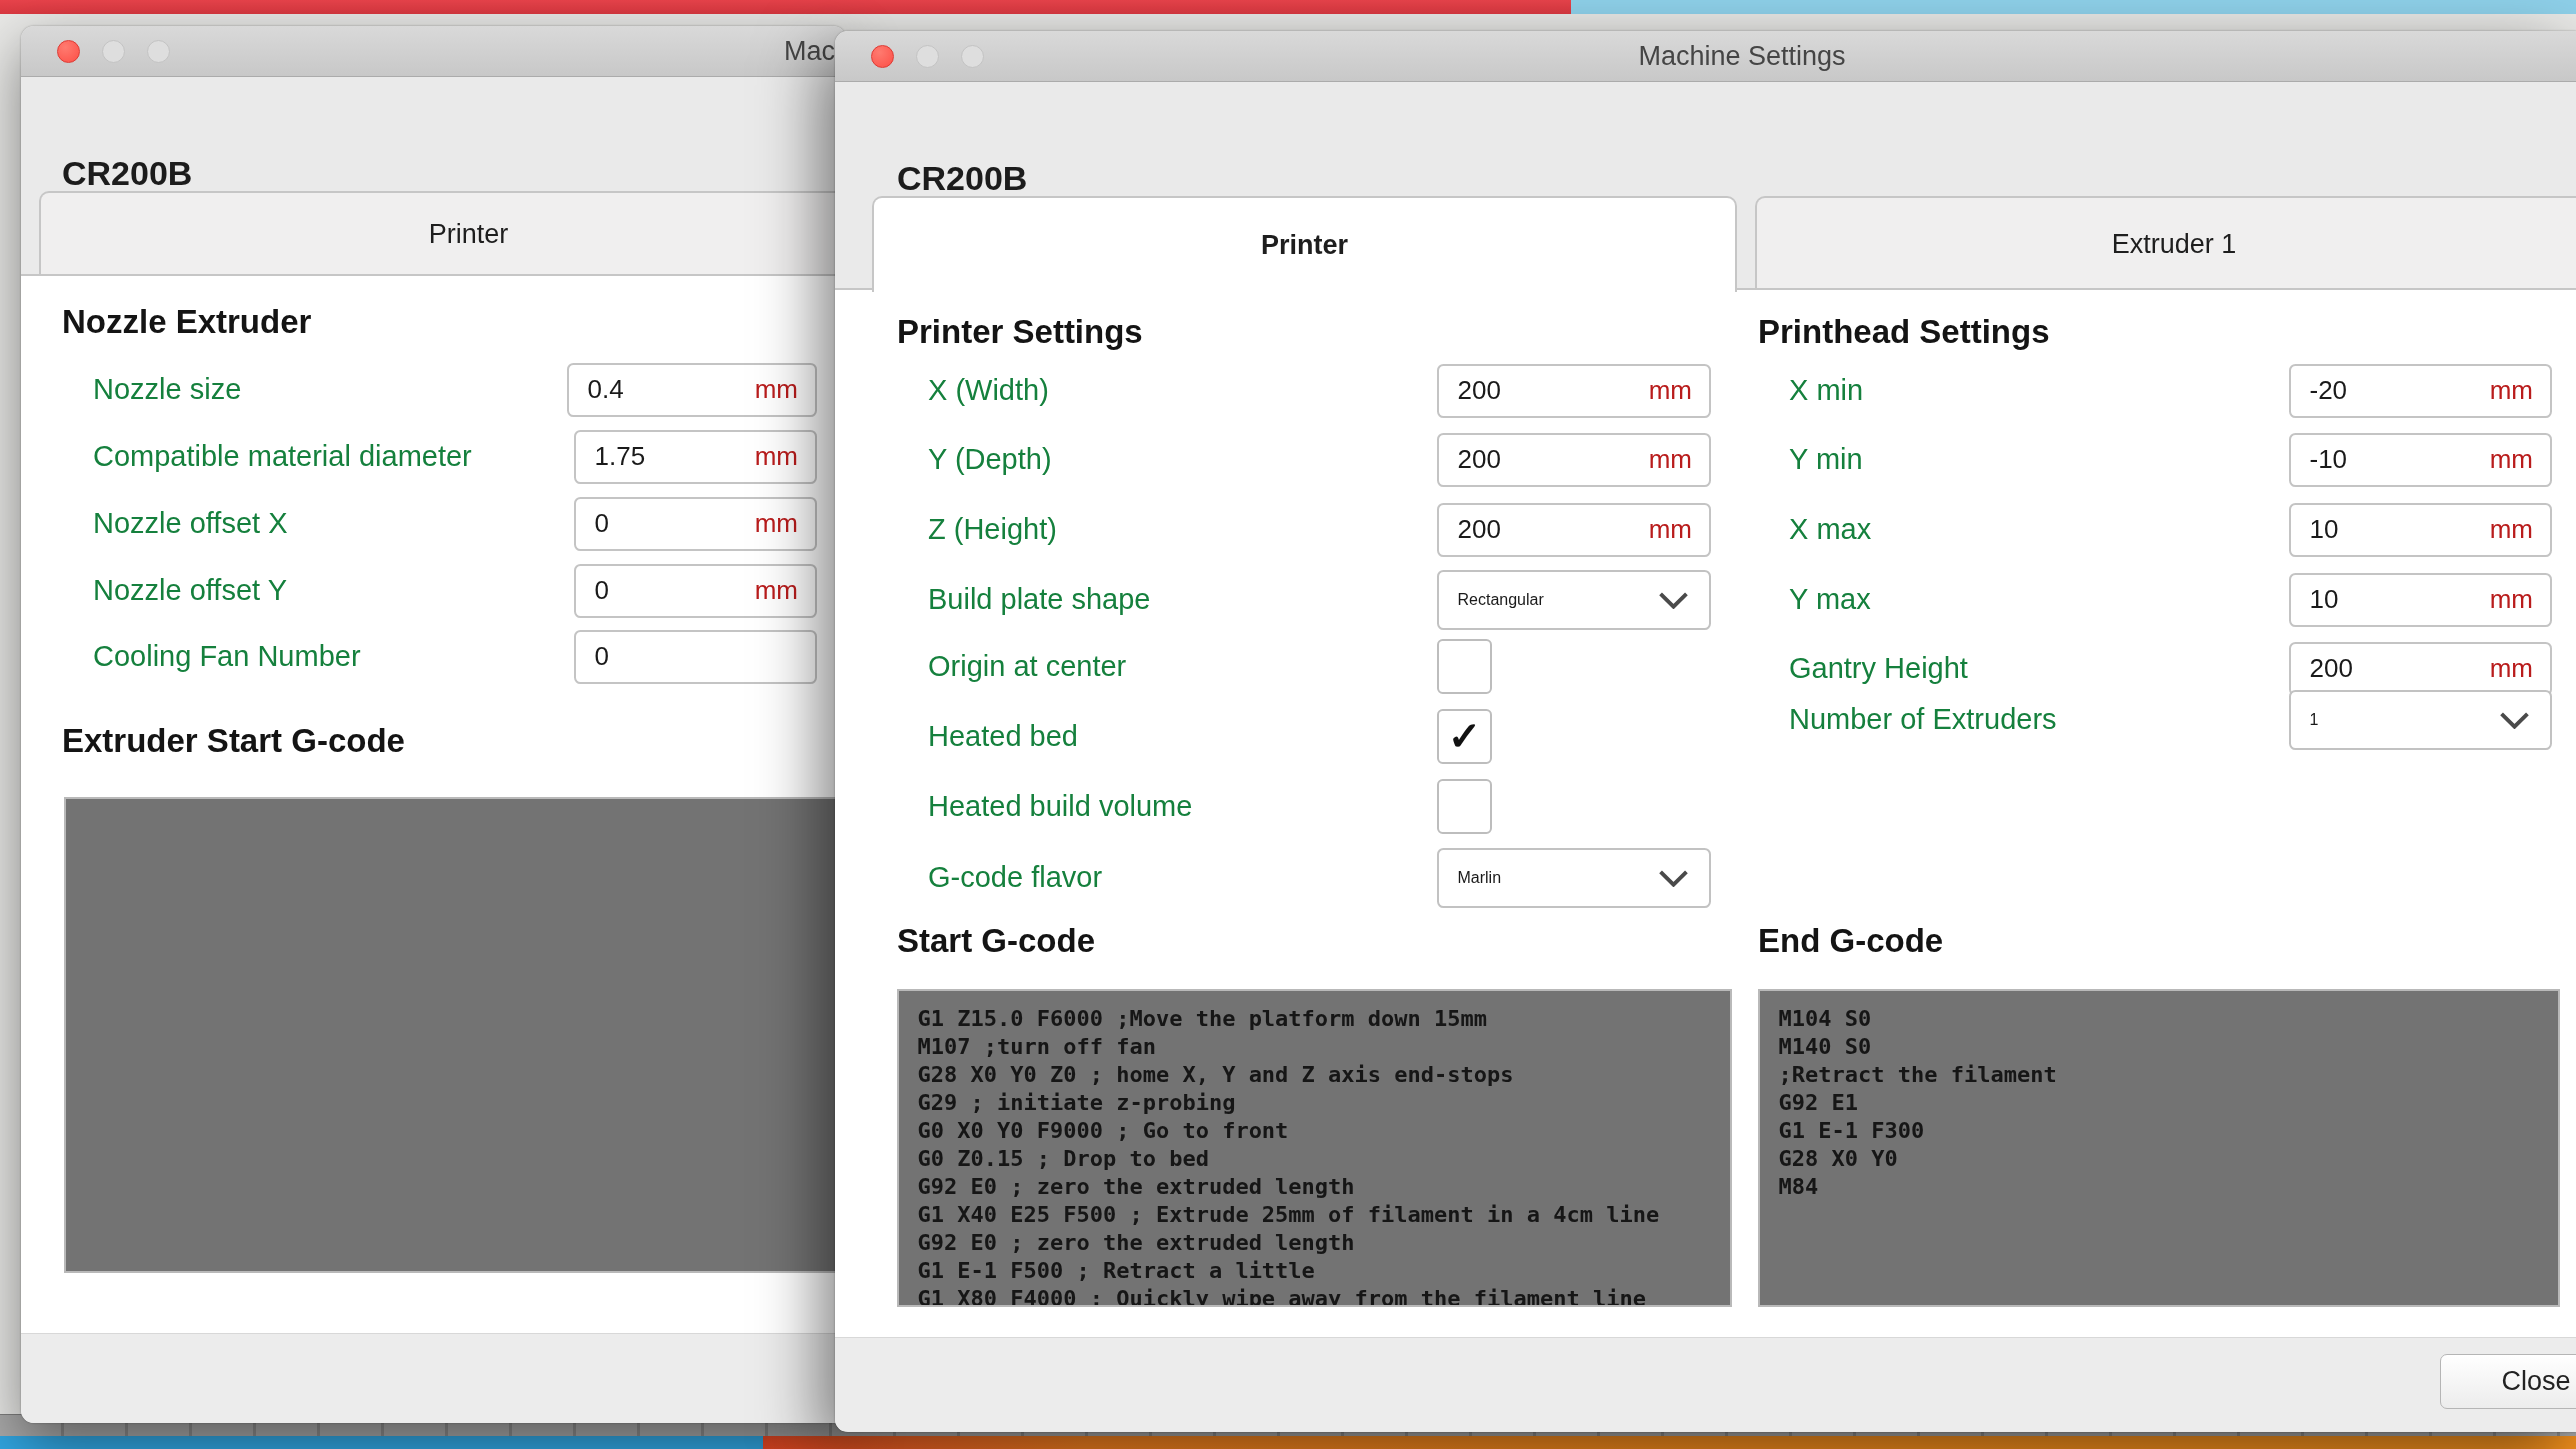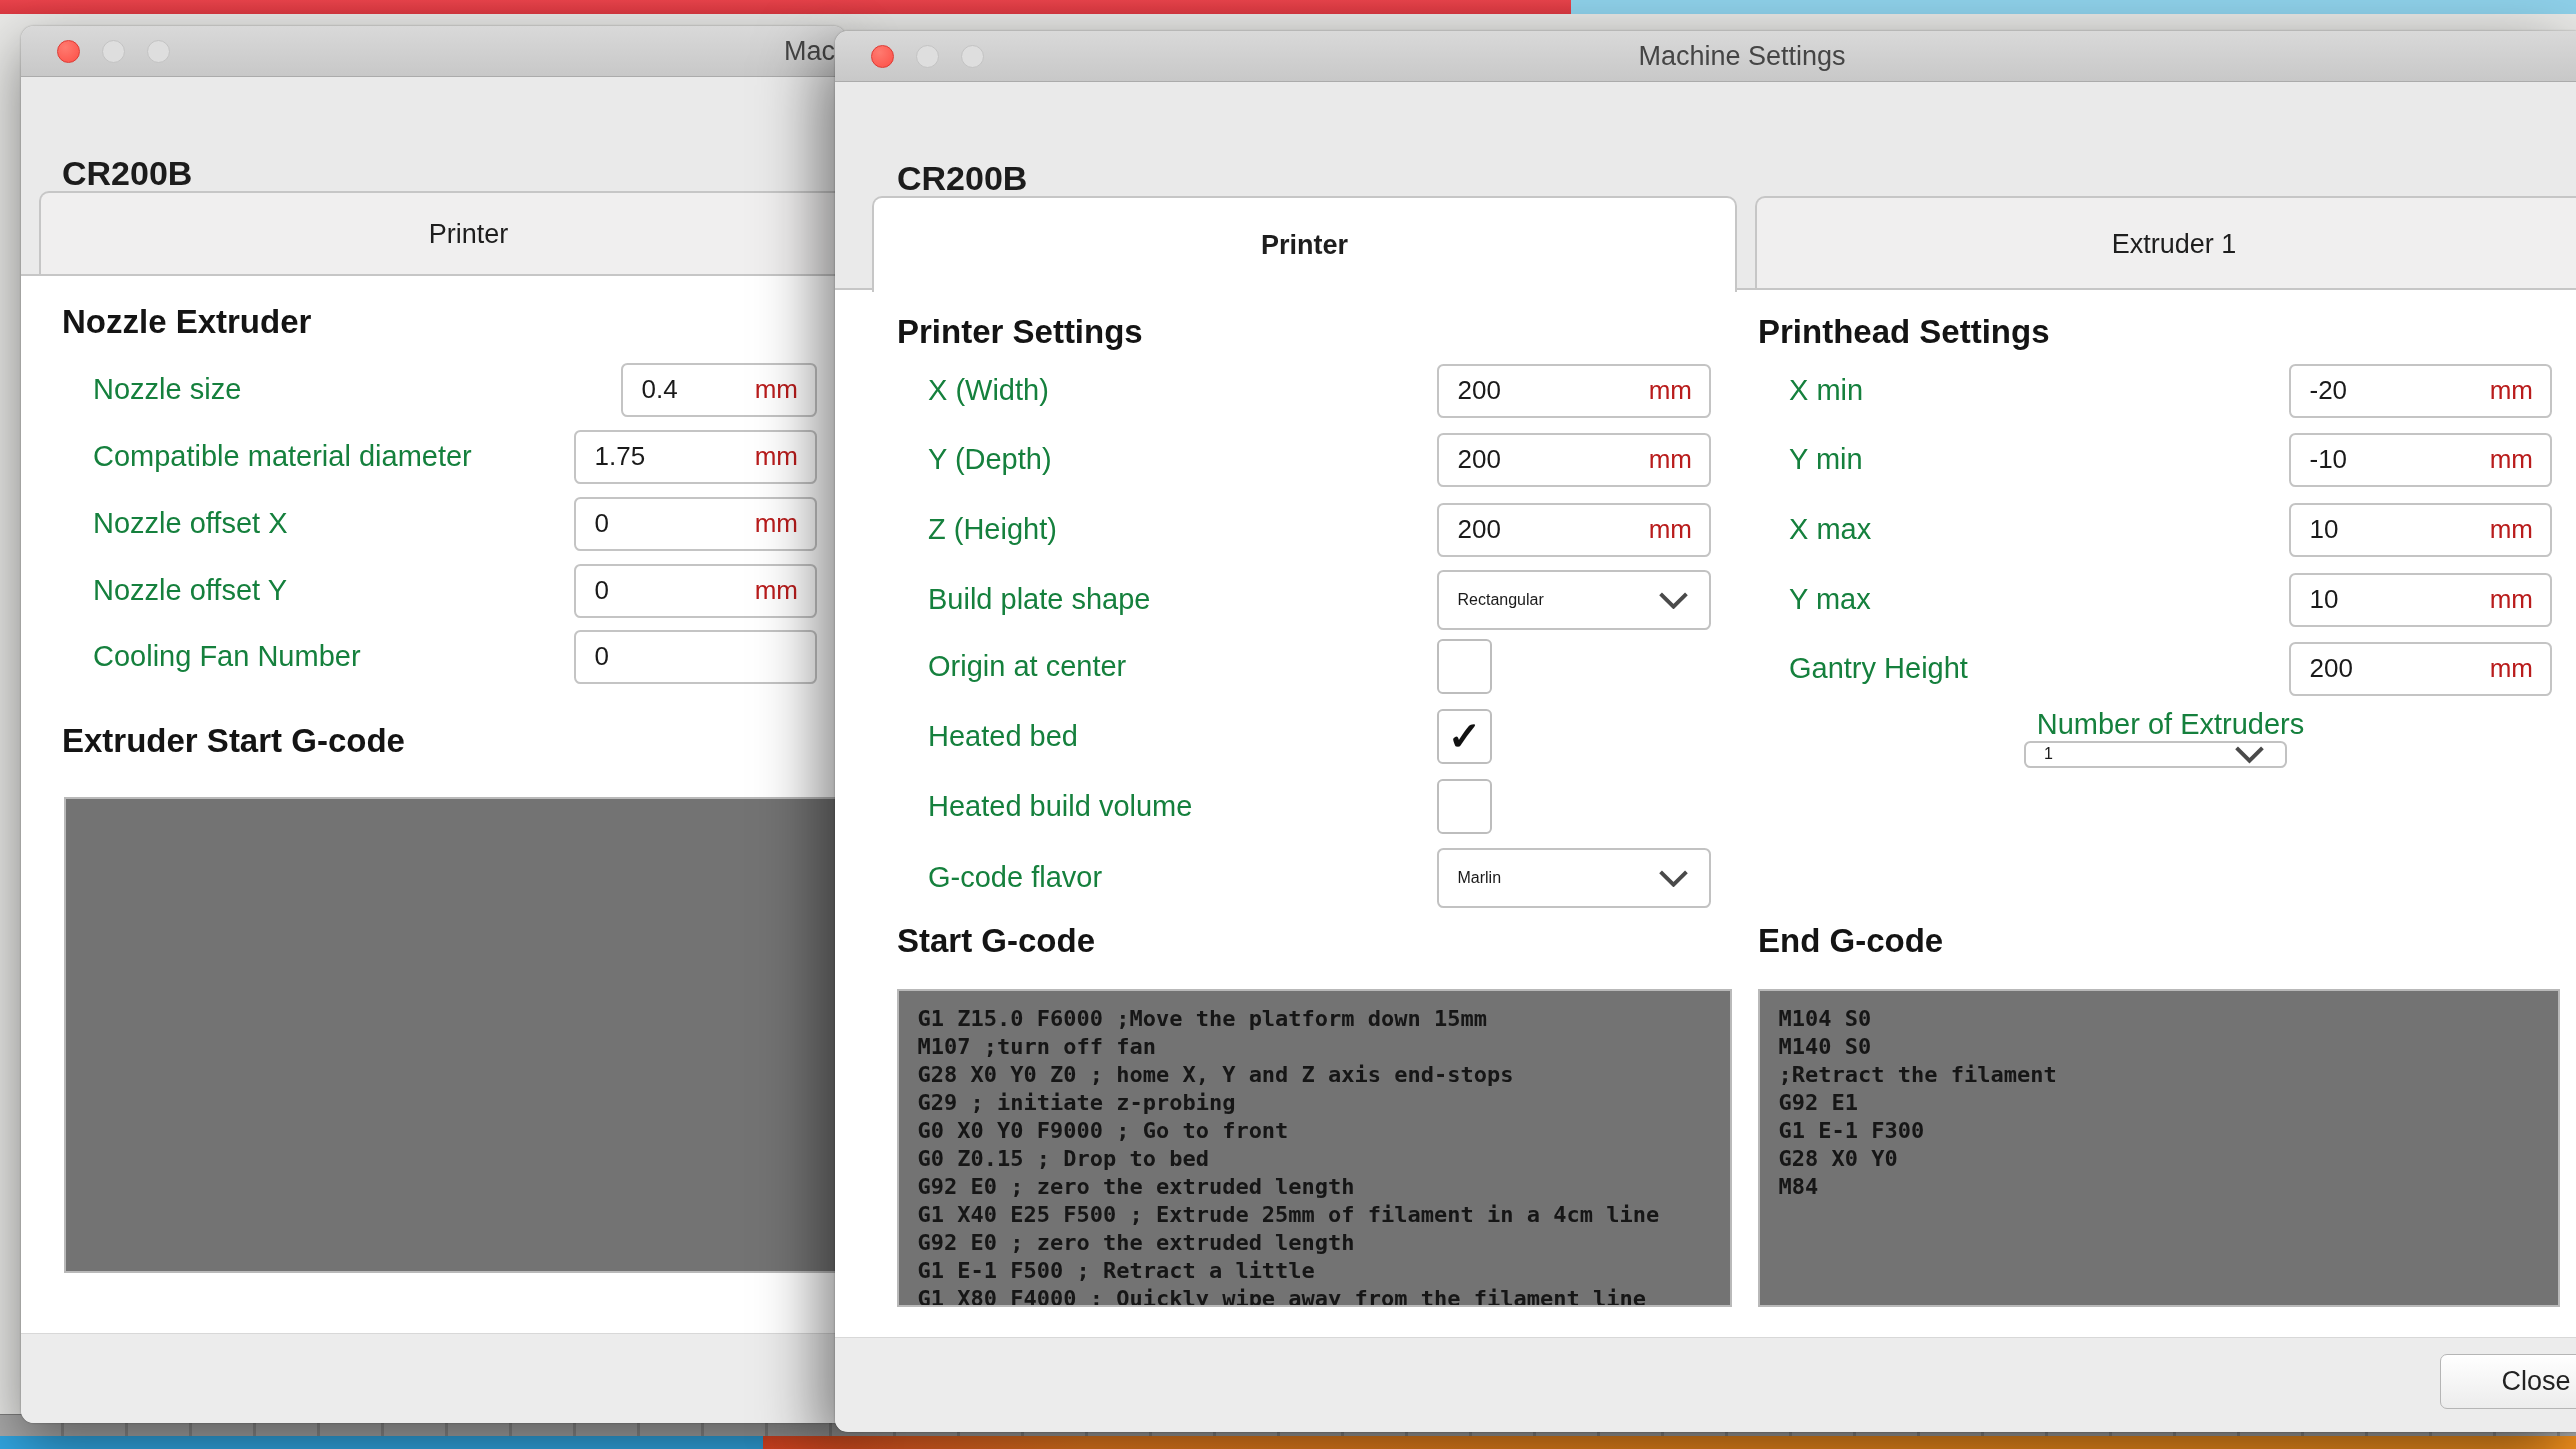--- a/index.html
+++ b/index.html
@@ -85,21 +85,21 @@
   <div class="tabbar" style="height:85px;">
     <div class="tab tab-inactive" style="left:18px; width:859px; height:85px;">
       <span>Printer</span>
     </div>
   </div>
   <div class="content" style="height:1059px;">
     <div class="section-heading" style="left:41px; top:27px;">Nozzle Extruder</div>
 
     <div class="row" style="left:41px; top:87px; width:755px; height:54px;">
       <span class="field-label">Nozzle size</span>
-      <div class="textbox" style="width:196px;">
+      <div class="textbox" style="width:250px;">
         <input value="0.4" style="">
         <span class="unit">mm</span>
       </div>
     </div>
 
     <div class="row" style="left:41px; top:154px; width:755px; height:54px;">
       <span class="field-label">Compatible material diameter</span>
       <div class="textbox" style="width:243px;">
         <input value="1.75" style="">
         <span class="unit">mm</span>
@@ -267,21 +267,21 @@
     </div>
 
     <div class="row" style="left:923px; top:352px; width:794px; height:54px;">
       <span class="field-label">Gantry Height</span>
       <div class="textbox" style="width:263px;">
         <input value="200" style="">
         <span class="unit">mm</span>
       </div>
     </div>
 
-    <div class="row" style="left:923px; top:418px; width:794px; height:60px;flex-direction:column;">
+    <div class="row" style="left:923px; top:400px; width:794px; height:60px;">
       <span class="field-label">Number of Extruders</span>
       <div class="selectbox" style="width:263px;">
         <span class="sel-value">1</span>
         <svg class="chev" viewBox="0 0 24 14">
           <path d="M2 2 L12 12 L22 2" stroke="#4a4a4a" stroke-width="3" fill="none"></path>
         </svg>
       </div>
     </div>
 
     <div class="section-heading" style="left:62px; top:632px;">Start G-code</div>

